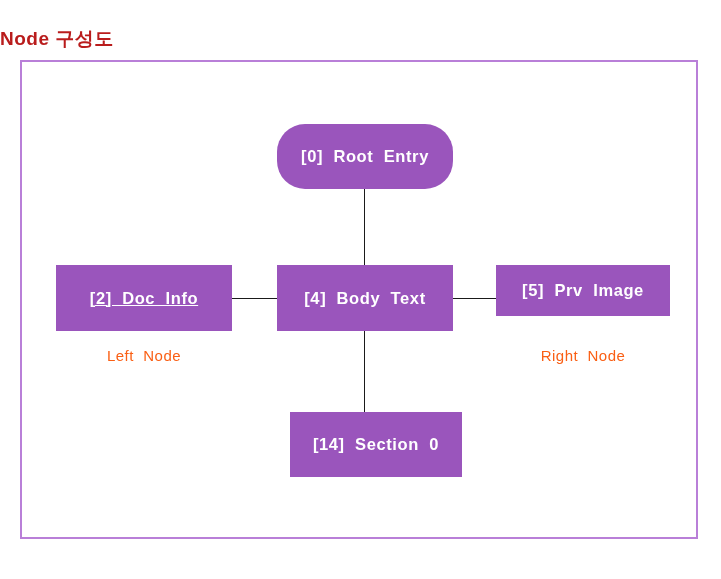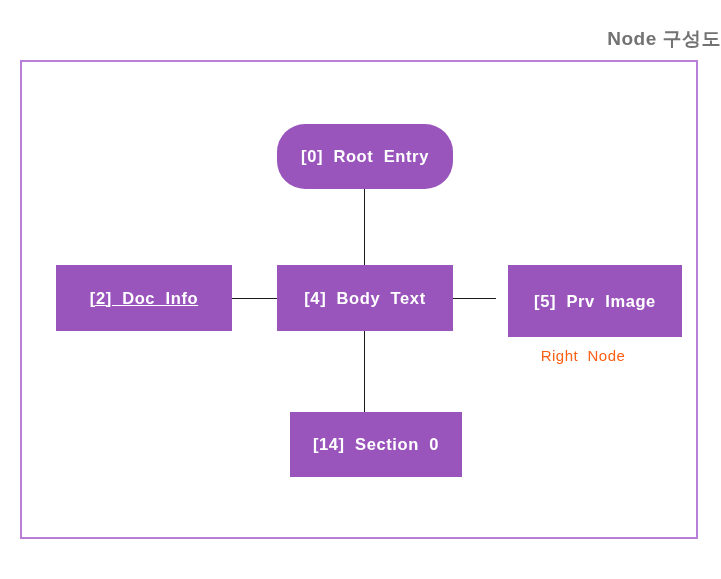--- a/index.html
+++ b/index.html
@@ -15,24 +15,24 @@
     width: 721px;
     height: 579px;
     background: #ffffff;
     overflow: hidden;
   }
   #diagram-title {
     position: absolute;
     left: 0;
     top: 26px;
     width: 721px;
-    text-align: right;
+    text-align: left;
     font-size: 19px;
     font-weight: bold;
-    color: #737373;
+    color: #b91c1c;
     letter-spacing: 0.5px;
   }
   #frame {
     position: absolute;
     left: 20px;
     top: 60px;
     width: 678px;
     height: 479px;
     border: 2px solid #b97fd8;
     box-sizing: border-box;
@@ -66,21 +66,21 @@
   .connector.vertical {
     width: 1px;
   }
   .connector.horizontal {
     height: 1px;
   }
   
   #node-root     { left: 277px; top: 124px;  width: 176px; height: 65px; border-radius: 28px; }
   #node-left     { left: 56px;  top: 265px;  width: 176px; height: 66px; text-decoration: underline; }
   #node-center   { left: 277px; top: 265px;  width: 176px; height: 66px; }
-  #node-right    { left: 508px; top: 265px;  width: 174px; height: 72px; }
+  #node-right    { left: 496px; top: 265px;  width: 174px; height: 51px; }
   #node-child    { left: 290px; top: 412px;  width: 172px; height: 65px; }
   
   #label-left  { left: 56px;  top: 347px; width: 176px; }
   #label-right { left: 496px; top: 347px; width: 174px; text-align: center; }
   #label-child { left: 277px; top: 492px; width: 176px; }
   
   #conn-root-center   { left: 364px; top: 189px; height: 76px; }
   #conn-center-child  { left: 364px; top: 331px; height: 81px; }
   #conn-left-center   { left: 232px; top: 298px; width: 45px; }
   #conn-center-right  { left: 453px; top: 298px; width: 43px; }
@@ -102,17 +102,18 @@
   <div class="node-box" id="node-root">[0]  Root  Entry</div>
 
   <div class="node-box" id="node-left">[2]  Doc  Info</div>
 
   <div class="node-box" id="node-center">[4]  Body  Text</div>
 
   <div class="node-box" id="node-right">[5]  Prv  Image</div>
 
   <div class="node-box" id="node-child">[14]  Section  0</div>
 
+  <div class="node-label" id="label-left">Left  Node</div>
 
   <div class="node-label" id="label-right">Right  Node</div>
 
 
 </div>
 
 </body></html>

